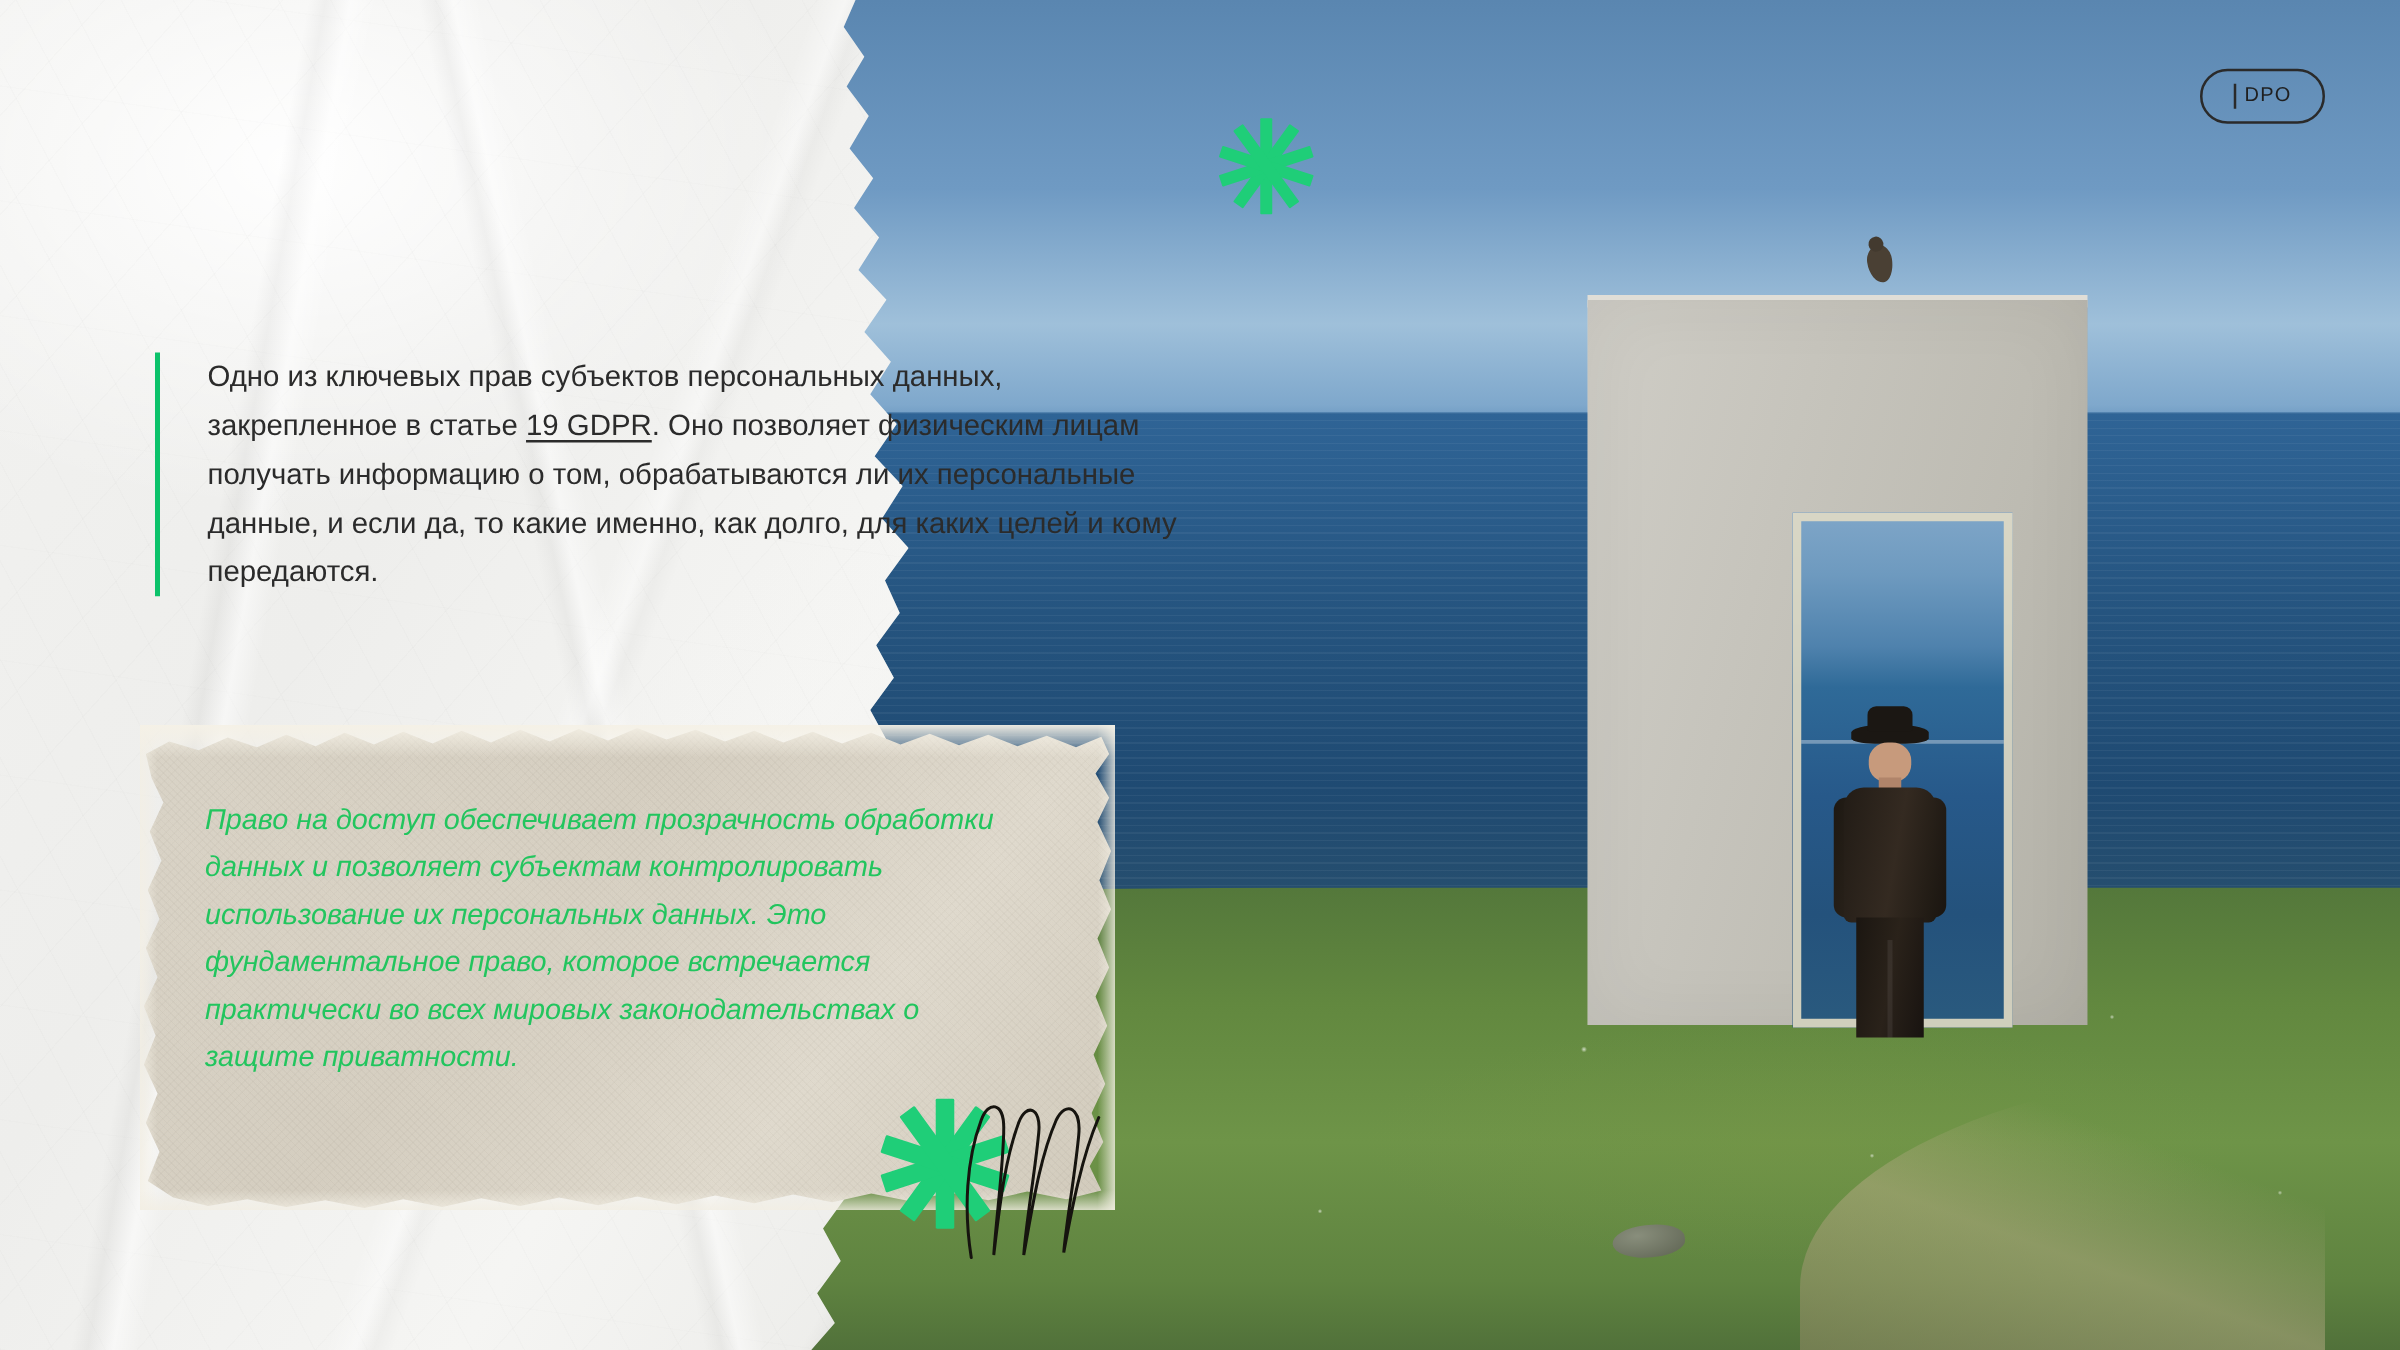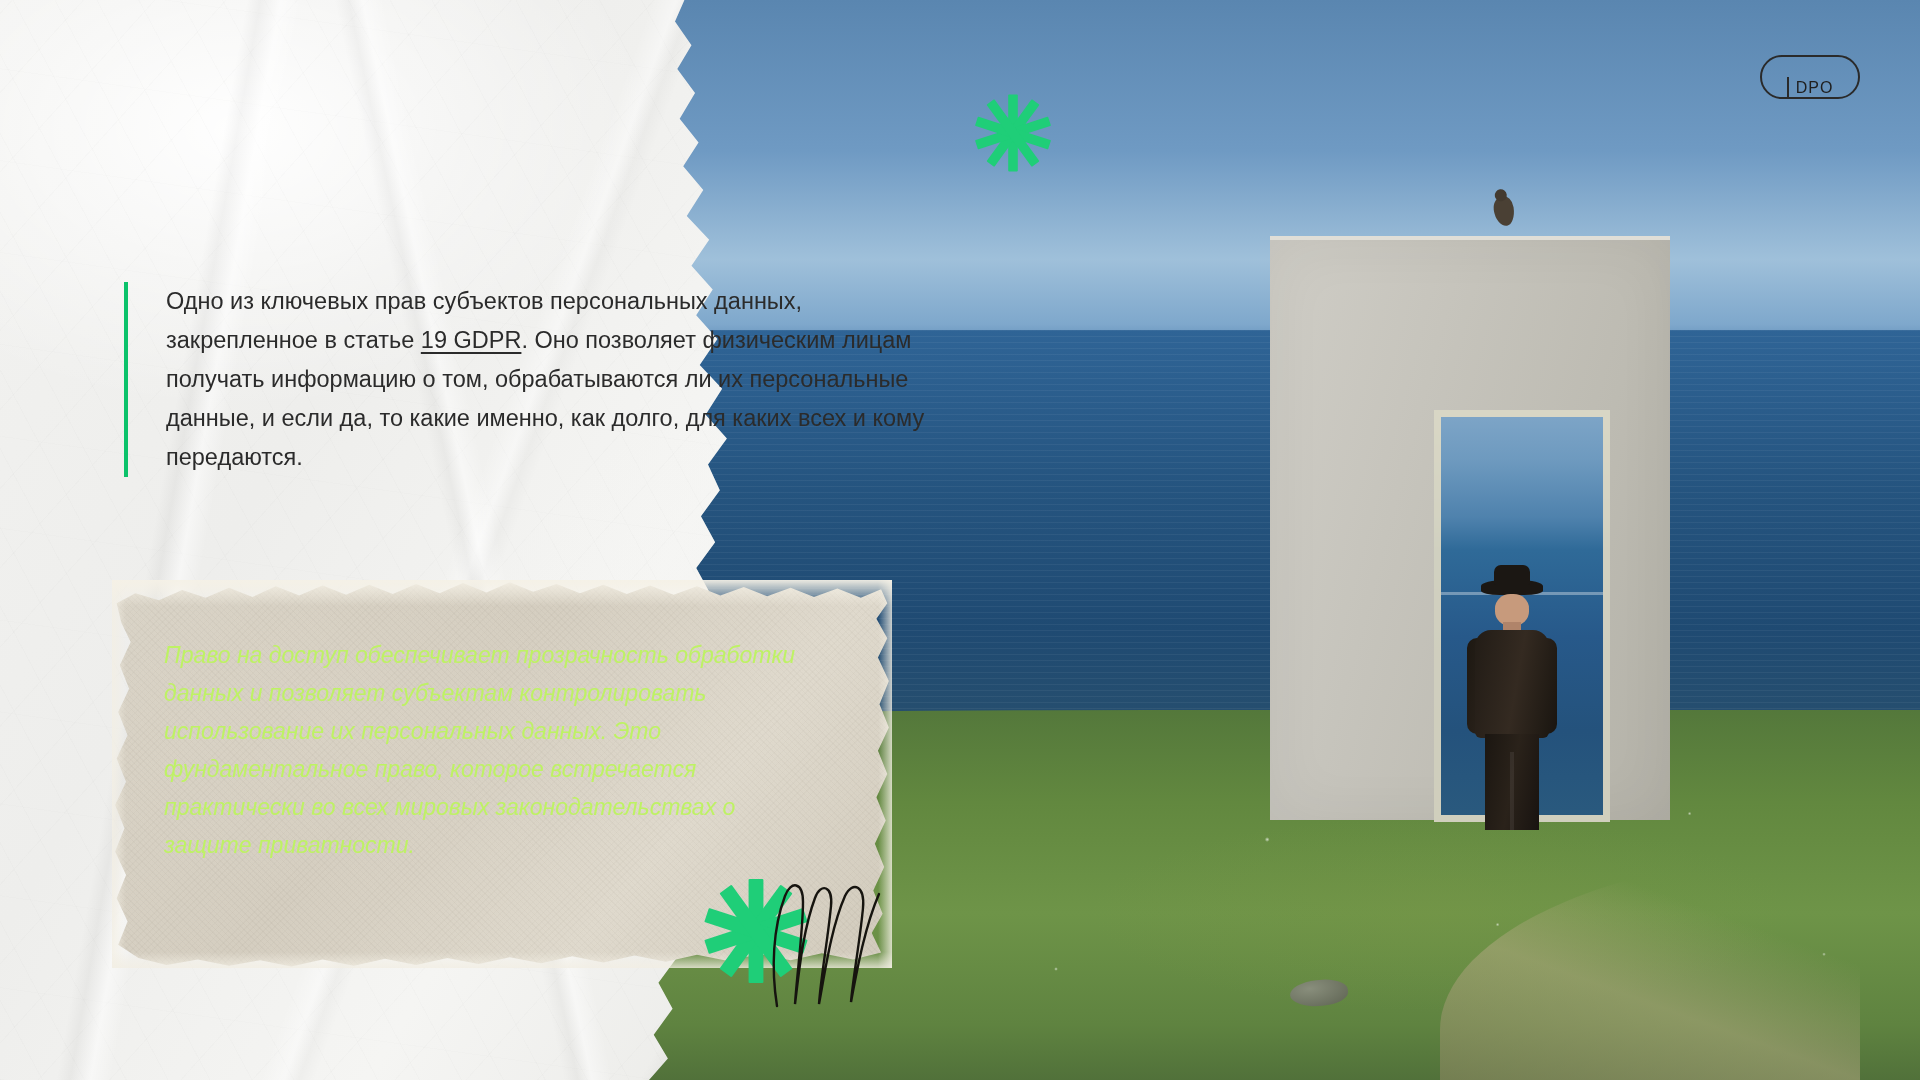--- a/index.html
+++ b/index.html
@@ -319,41 +319,41 @@
       repeating-linear-gradient(45deg, rgba(0,0,0,0.018) 0px, rgba(0,0,0,0.018) 1px, rgba(255,255,255,0.02) 1px, rgba(255,255,255,0.02) 4px),
       repeating-linear-gradient(-45deg, rgba(0,0,0,0.015) 0px, rgba(0,0,0,0.015) 1px, rgba(255,255,255,0.015) 1px, rgba(255,255,255,0.015) 5px);
   }
   .quote-text {
     position: absolute;
     left: 52px; top: 56px;
     width: 660px;
     font-size: 23px;
     line-height: 38px;
     font-style: italic;
-    color: #bef264;
+    color: #22c55e;
   }
 
   
   .asterisk { position: absolute; }
   .asterisk svg { display:block; }
 
   .ast1 { left: 973px; top: 93px; width: 80px; height: 80px; }
   .ast2 { left: 703px; top: 878px; width: 106px; height: 106px; }
 
   .scribble { position:absolute; left: 763px; top: 868px; width: 130px; height: 140px; }
 
   
   .dpo-badge {
     position: absolute;
     left: 1760px; top: 55px;
     width: 100px; height: 44px;
     border: 2px solid #2a2a2a;
     border-radius: 22px;
     display: flex;
-    align-items: flex-end;
+    align-items: center;
     justify-content: center;
     gap: 7px;
   }
   .dpo-bar { width: 2px; height: 20px; background: #2a2a2a; }
   .dpo-label {
     font-size: 16px;
     letter-spacing: 1px;
     color: #1f1f1f;
     font-weight: 400;
   }
@@ -386,21 +386,21 @@
     </div>
   </div>
 
   <div class="paper">
     <div class="paper-texture"></div>
     <div class="paper-crease"></div>
   </div>
 
 
   <div class="para-block">
-    <p class="para"><span>Одно из ключевых прав субъектов персональных данных, закрепленное в статье </span><a class="link" href="#">19 GDPR</a><span>. Оно позволяет физическим лицам получать информацию о том, обрабатываются ли их персональные данные, и если да, то какие именно, как долго, для каких всех и кому передаются.</span></p>
+    <p class="para"><span>Одно из ключевых прав субъектов персональных данных, закрепленное в статье </span><a class="link" href="#">19 GDPR</a><span>. Оно позволяет физическим лицам получать информацию о том, обрабатываются ли их персональные данные, и если да, то какие именно, как долго, для каких целей и кому передаются.</span></p>
   </div>
 
   <div class="quote-card">
     <div class="quote-bg">
       <div class="quote-grain"></div>
     </div>
     <div class="quote-edge"></div>
     <p class="quote-text">Право на доступ обеспечивает прозрачность обработки данных и позволяет субъектам контролировать использование их персональных данных. Это фундаментальное право, которое встречается практически во всех мировых законодательствах о защите приватности.</p>
   </div>
 

